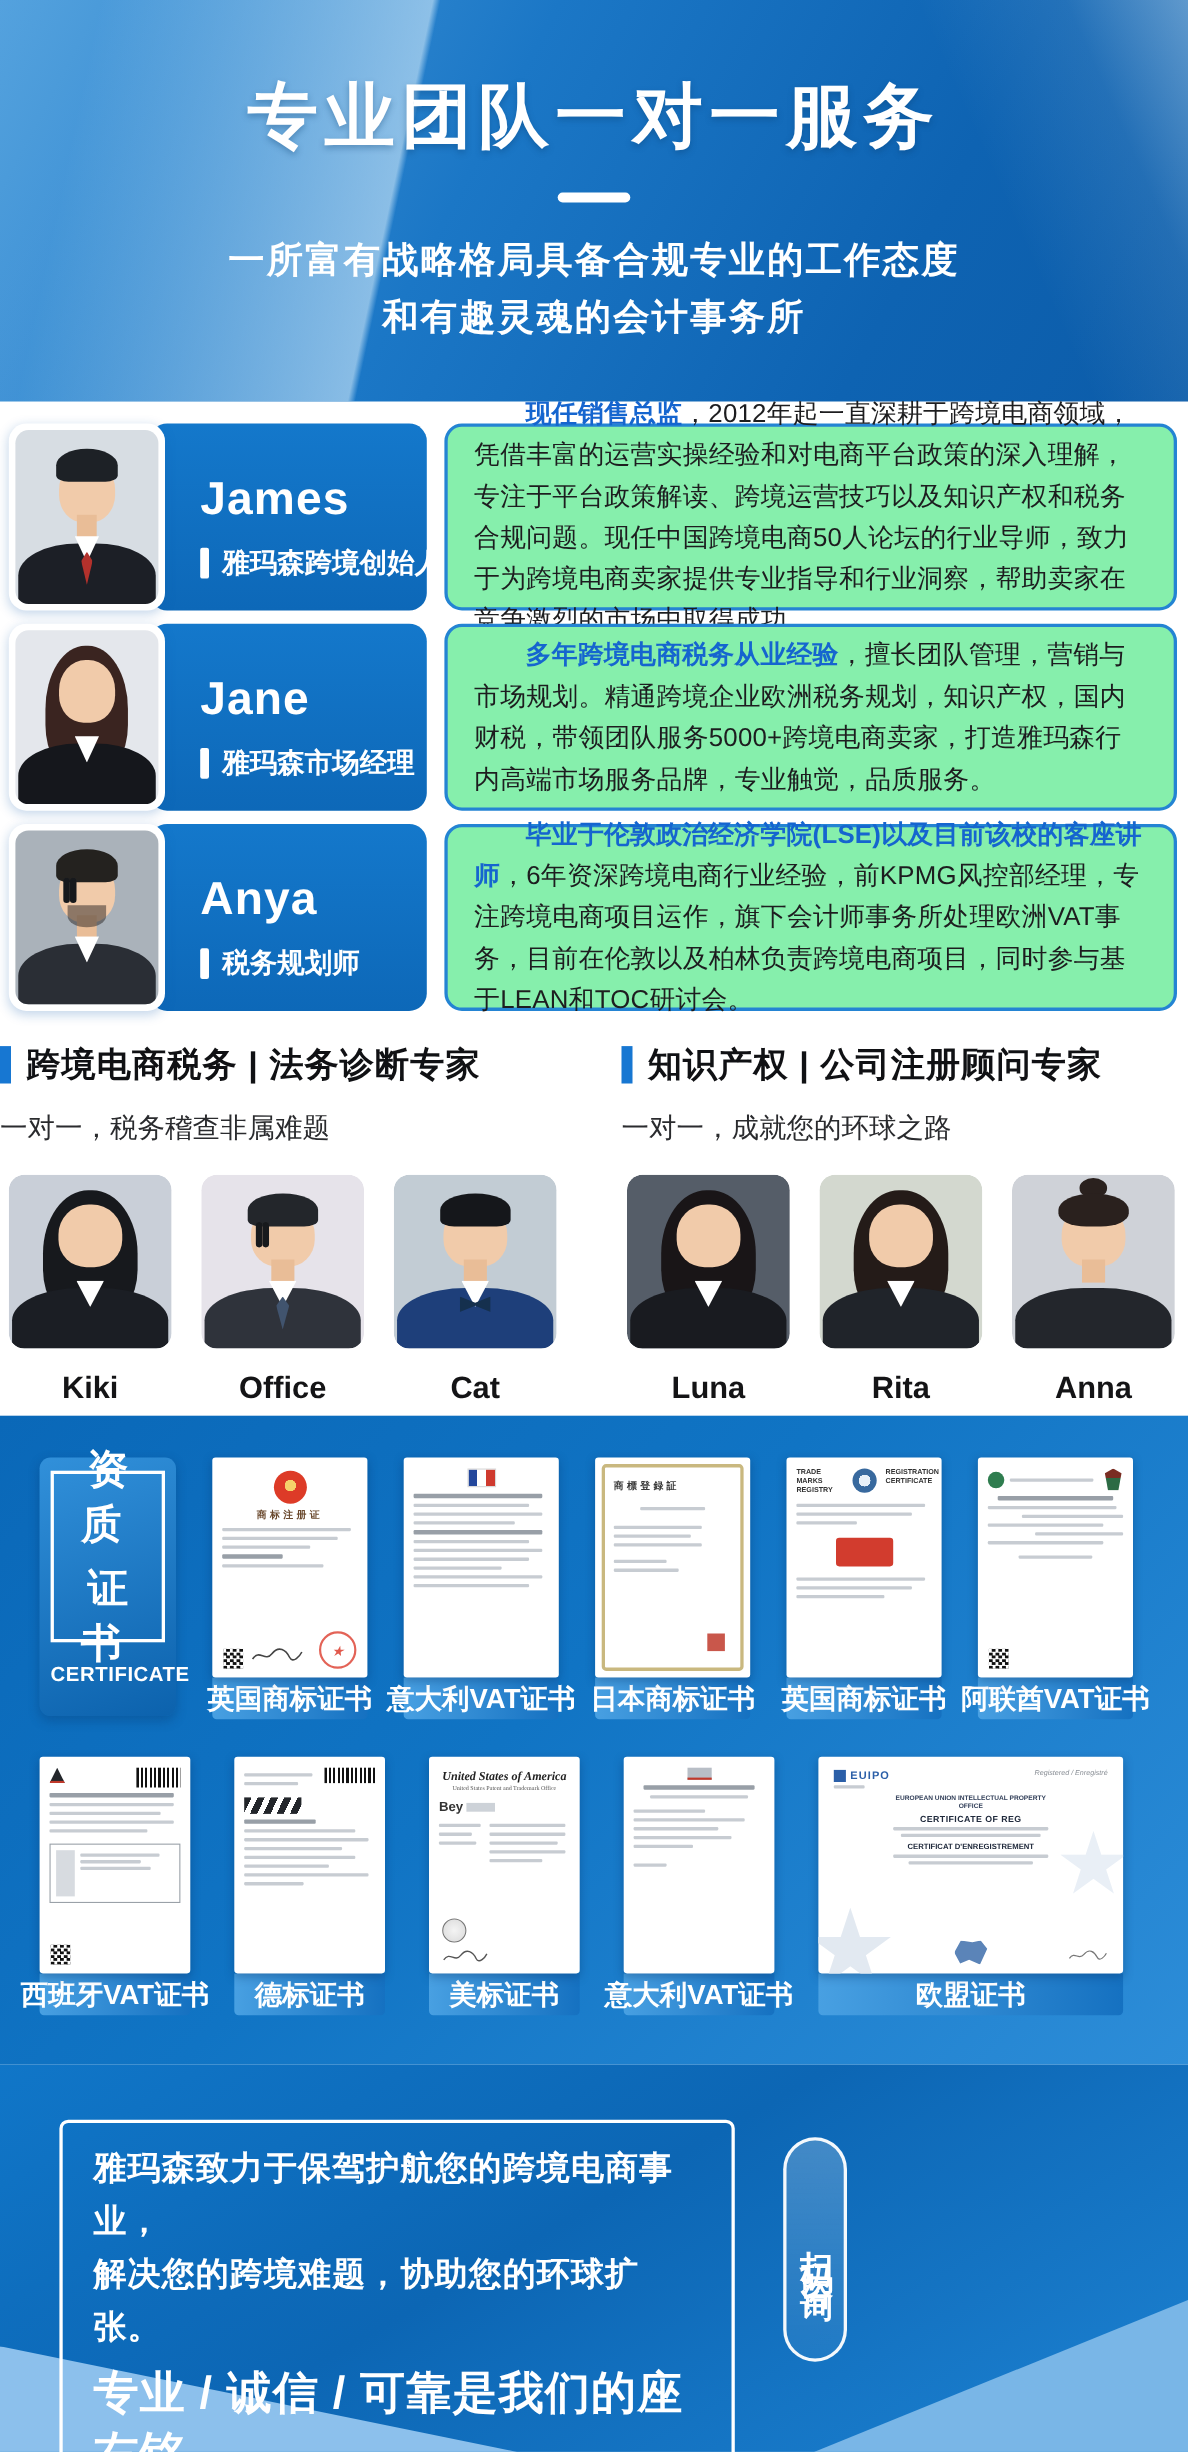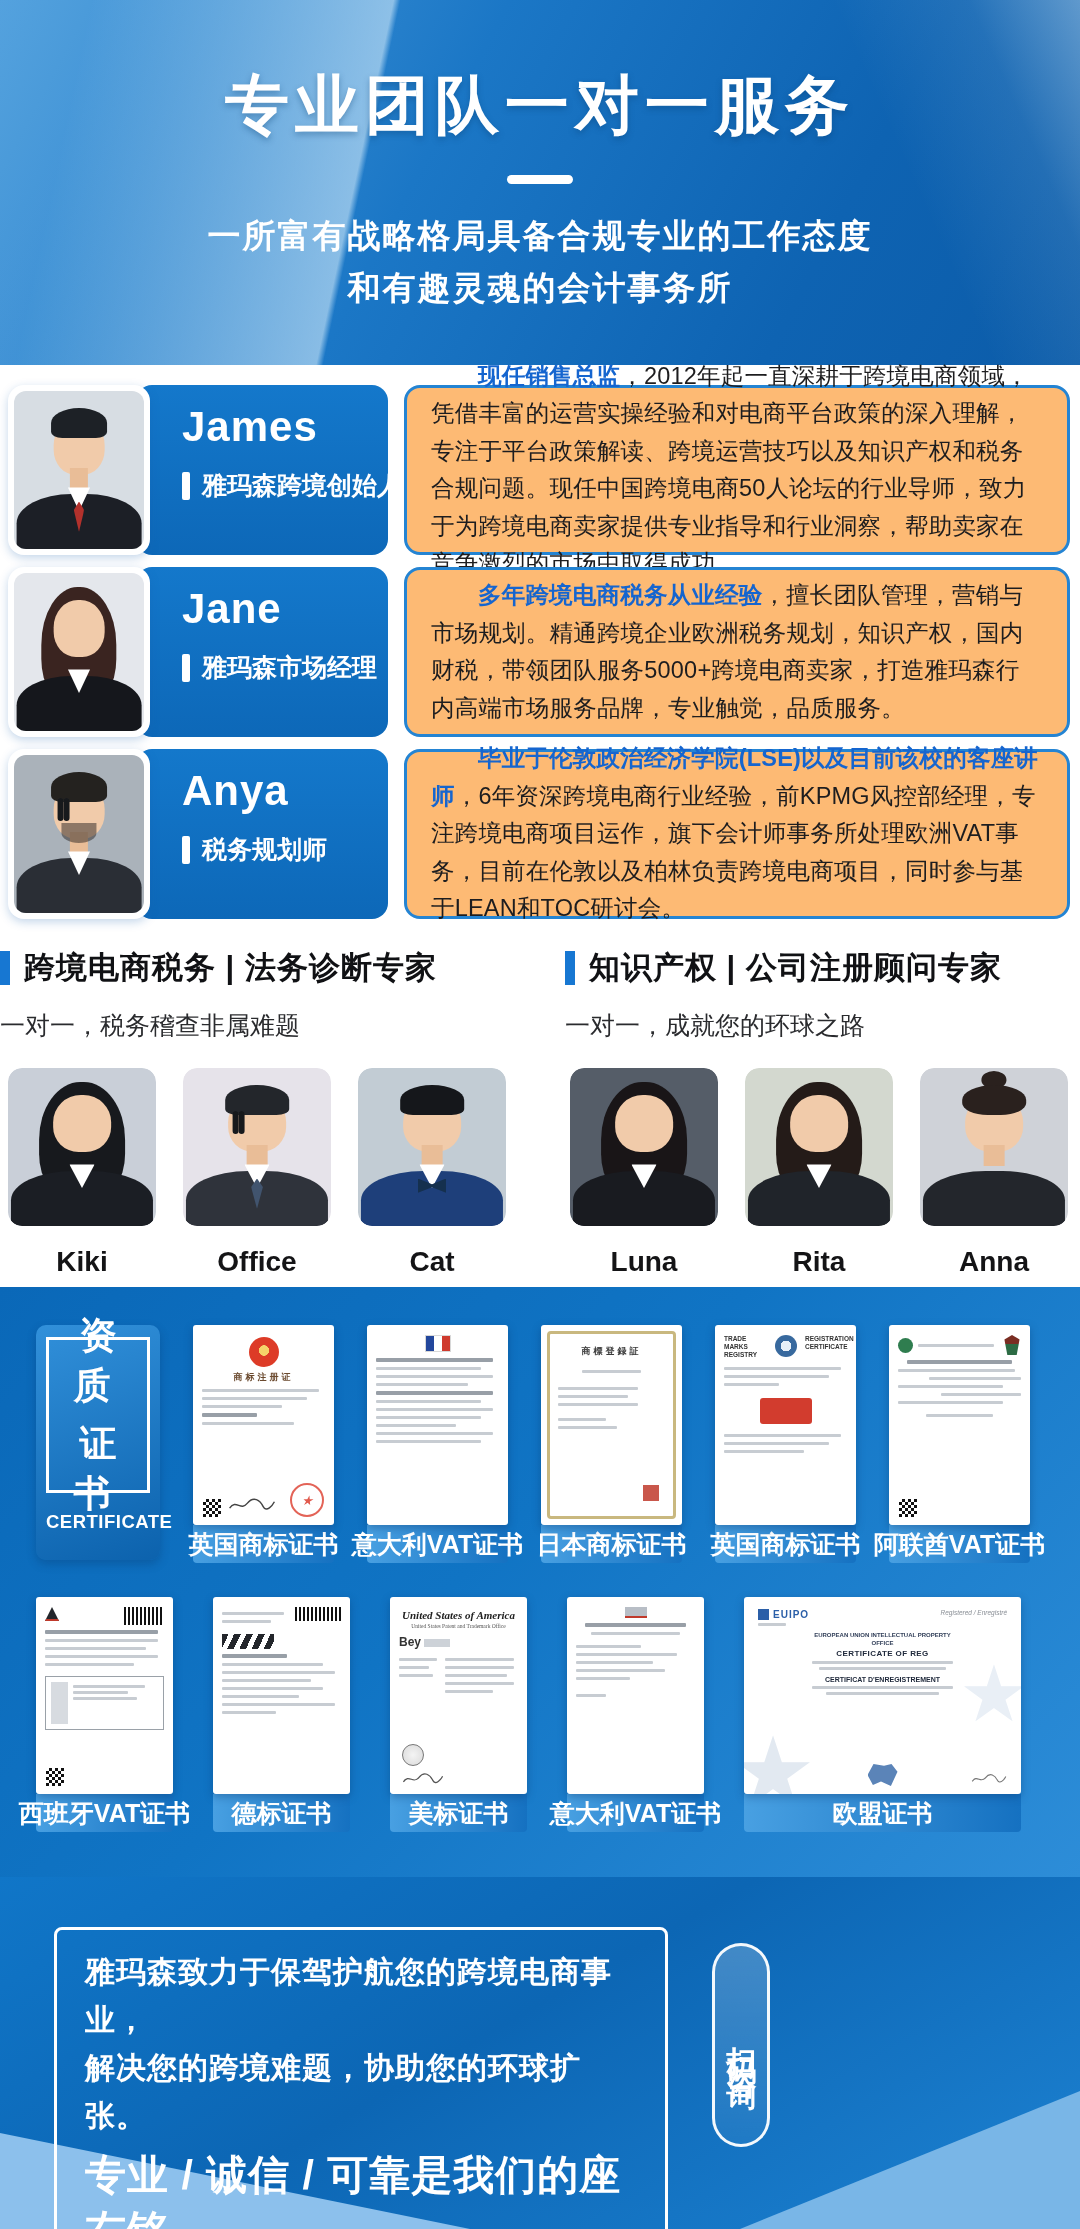--- a/index.html
+++ b/index.html
@@ -15,26 +15,26 @@
         text-shadow:0 3px 6px rgba(8,60,110,.35)}
   .hero-dash{position:relative;width:66px;height:9px;background:#fff;border-radius:5px;margin:26px auto 26px}
   .hero-sub{position:relative;font-size:33px;line-height:52px;font-weight:600;margin:0;letter-spacing:2px}
   
   .team{background:#fff;padding:20px 10px 0 8px}
   .t-card{display:flex;height:170px;margin-bottom:12px;position:relative}
   .t-card:last-child{margin-bottom:0}
   .t-photo{flex:none;width:142px;height:170px;background:#fff;border-radius:16px;padding:6px;box-sizing:border-box;
         box-shadow:0 3px 10px rgba(20,90,170,.25);position:relative;z-index:2}
   .t-panel{flex:none;width:252px;margin-left:-14px;background:linear-gradient(180deg,#1478cb,#0d68b8);
-        border-radius:16px;color:#fff;padding:18px 8px 0 46px;box-sizing:border-box;z-index:1}
+        border-radius:16px;color:#fff;padding:44px 8px 0 46px;box-sizing:border-box;z-index:1}
   .t-name{font-size:42px;font-weight:800;margin:0;letter-spacing:1px}
   .t-role{display:flex;align-items:center;gap:12px;margin-top:18px}
   .t-role i{width:8px;height:28px;background:#fff;border-radius:2px;flex:none}
   .t-role span{font-size:25px;font-weight:700;white-space:nowrap}
-  .t-desc{flex:1;margin-left:16px;background:#fdba74;border:3px solid #2484d3;border-radius:16px;
+  .t-desc{flex:1;margin-left:16px;background:#86efac;border:3px solid #2484d3;border-radius:16px;
         display:flex;align-items:center;padding:8px 24px;box-sizing:border-box}
   .t-bio{margin:0;font-size:23.5px;line-height:37.5px;color:#1d1d1f;text-indent:2em;letter-spacing:.2px}
   .t-bio .hl{color:#1565cf;font-weight:800}
   
   .avatar{position:relative;width:100%;height:100%;overflow:hidden;border-radius:12px;background:var(--bg,#d7dde3)}
   .avatar i{position:absolute;display:block}
   .av-hair-f{left:50%;top:9%;transform:translateX(-50%);width:58%;height:76%;background:var(--hair,#23262b);
         border-radius:48% 48% 40% 40%;z-index:1}
   .av-bun{left:50%;top:2%;transform:translateX(-50%);width:17%;height:11%;background:var(--hair,#23262b);border-radius:50%;z-index:1}
   .av-face{left:50%;top:17%;transform:translateX(-50%);width:39%;height:36%;background:#f1cbaa;border-radius:48% 48% 44% 44%;z-index:2}
@@ -97,21 +97,21 @@
         border-radius:50%;box-sizing:border-box;display:flex;align-items:center;justify-content:center;
         color:rgba(220,60,45,.85);font-size:13px}
   .cn-seal::after{content:"★"}
   .mini-qr{position:absolute;left:10px;bottom:8px;width:18px;height:18px;
         background:repeating-conic-gradient(#111 0 25%,#fff 0 50%) 0 0/6px 6px}
   .sig{position:absolute;left:34px;bottom:12px}
   .fr-flag{width:24px;height:15px;margin:0 auto 6px;border:.5px solid #d8d8d8;
         background:linear-gradient(90deg,#23479c 0 33%,#fff 33% 66%,#cf3a2e 66%)}
   .jp-frame{position:absolute;inset:6px;border:3px solid #c9b87f;border-radius:4px;pointer-events:none}
   .jp-inner{position:relative;padding:8px 8px 0;height:100%;box-sizing:border-box}
-  .jp-title{font-size:9px;font-weight:700;color:#3a3a3a;text-align:center;letter-spacing:3px;margin:2px 0 12px}
+  .jp-title{font-size:9px;font-weight:700;color:#3a3a3a;letter-spacing:3px;margin:2px 0 12px}
   .jp-seal{position:absolute;right:14px;bottom:14px;width:16px;height:16px;background:#c0392b;opacity:.85}
   .uk-head{display:flex;justify-content:space-between;align-items:flex-start;gap:4px}
   .uk-head span{font-size:6.5px;line-height:1.25;font-weight:700;color:#333;width:42px}
   .uk-head span:last-child{text-align:right}
   .uk-seal{width:22px;height:22px;border-radius:50%;flex:none;
         background:radial-gradient(#e8f0f8 0 34%,#38699e 35% 100%)}
   .uk-red{width:52px;height:26px;background:#d23c2e;border-radius:3px;margin:12px auto 10px}
   .uae-head{display:flex;justify-content:space-between;align-items:center;margin-bottom:5px}
   .uae-logo{width:15px;height:15px;border-radius:50%;background:#2f7d4f;flex:none}
   .uae-mid{flex:1;margin:0 5px}

